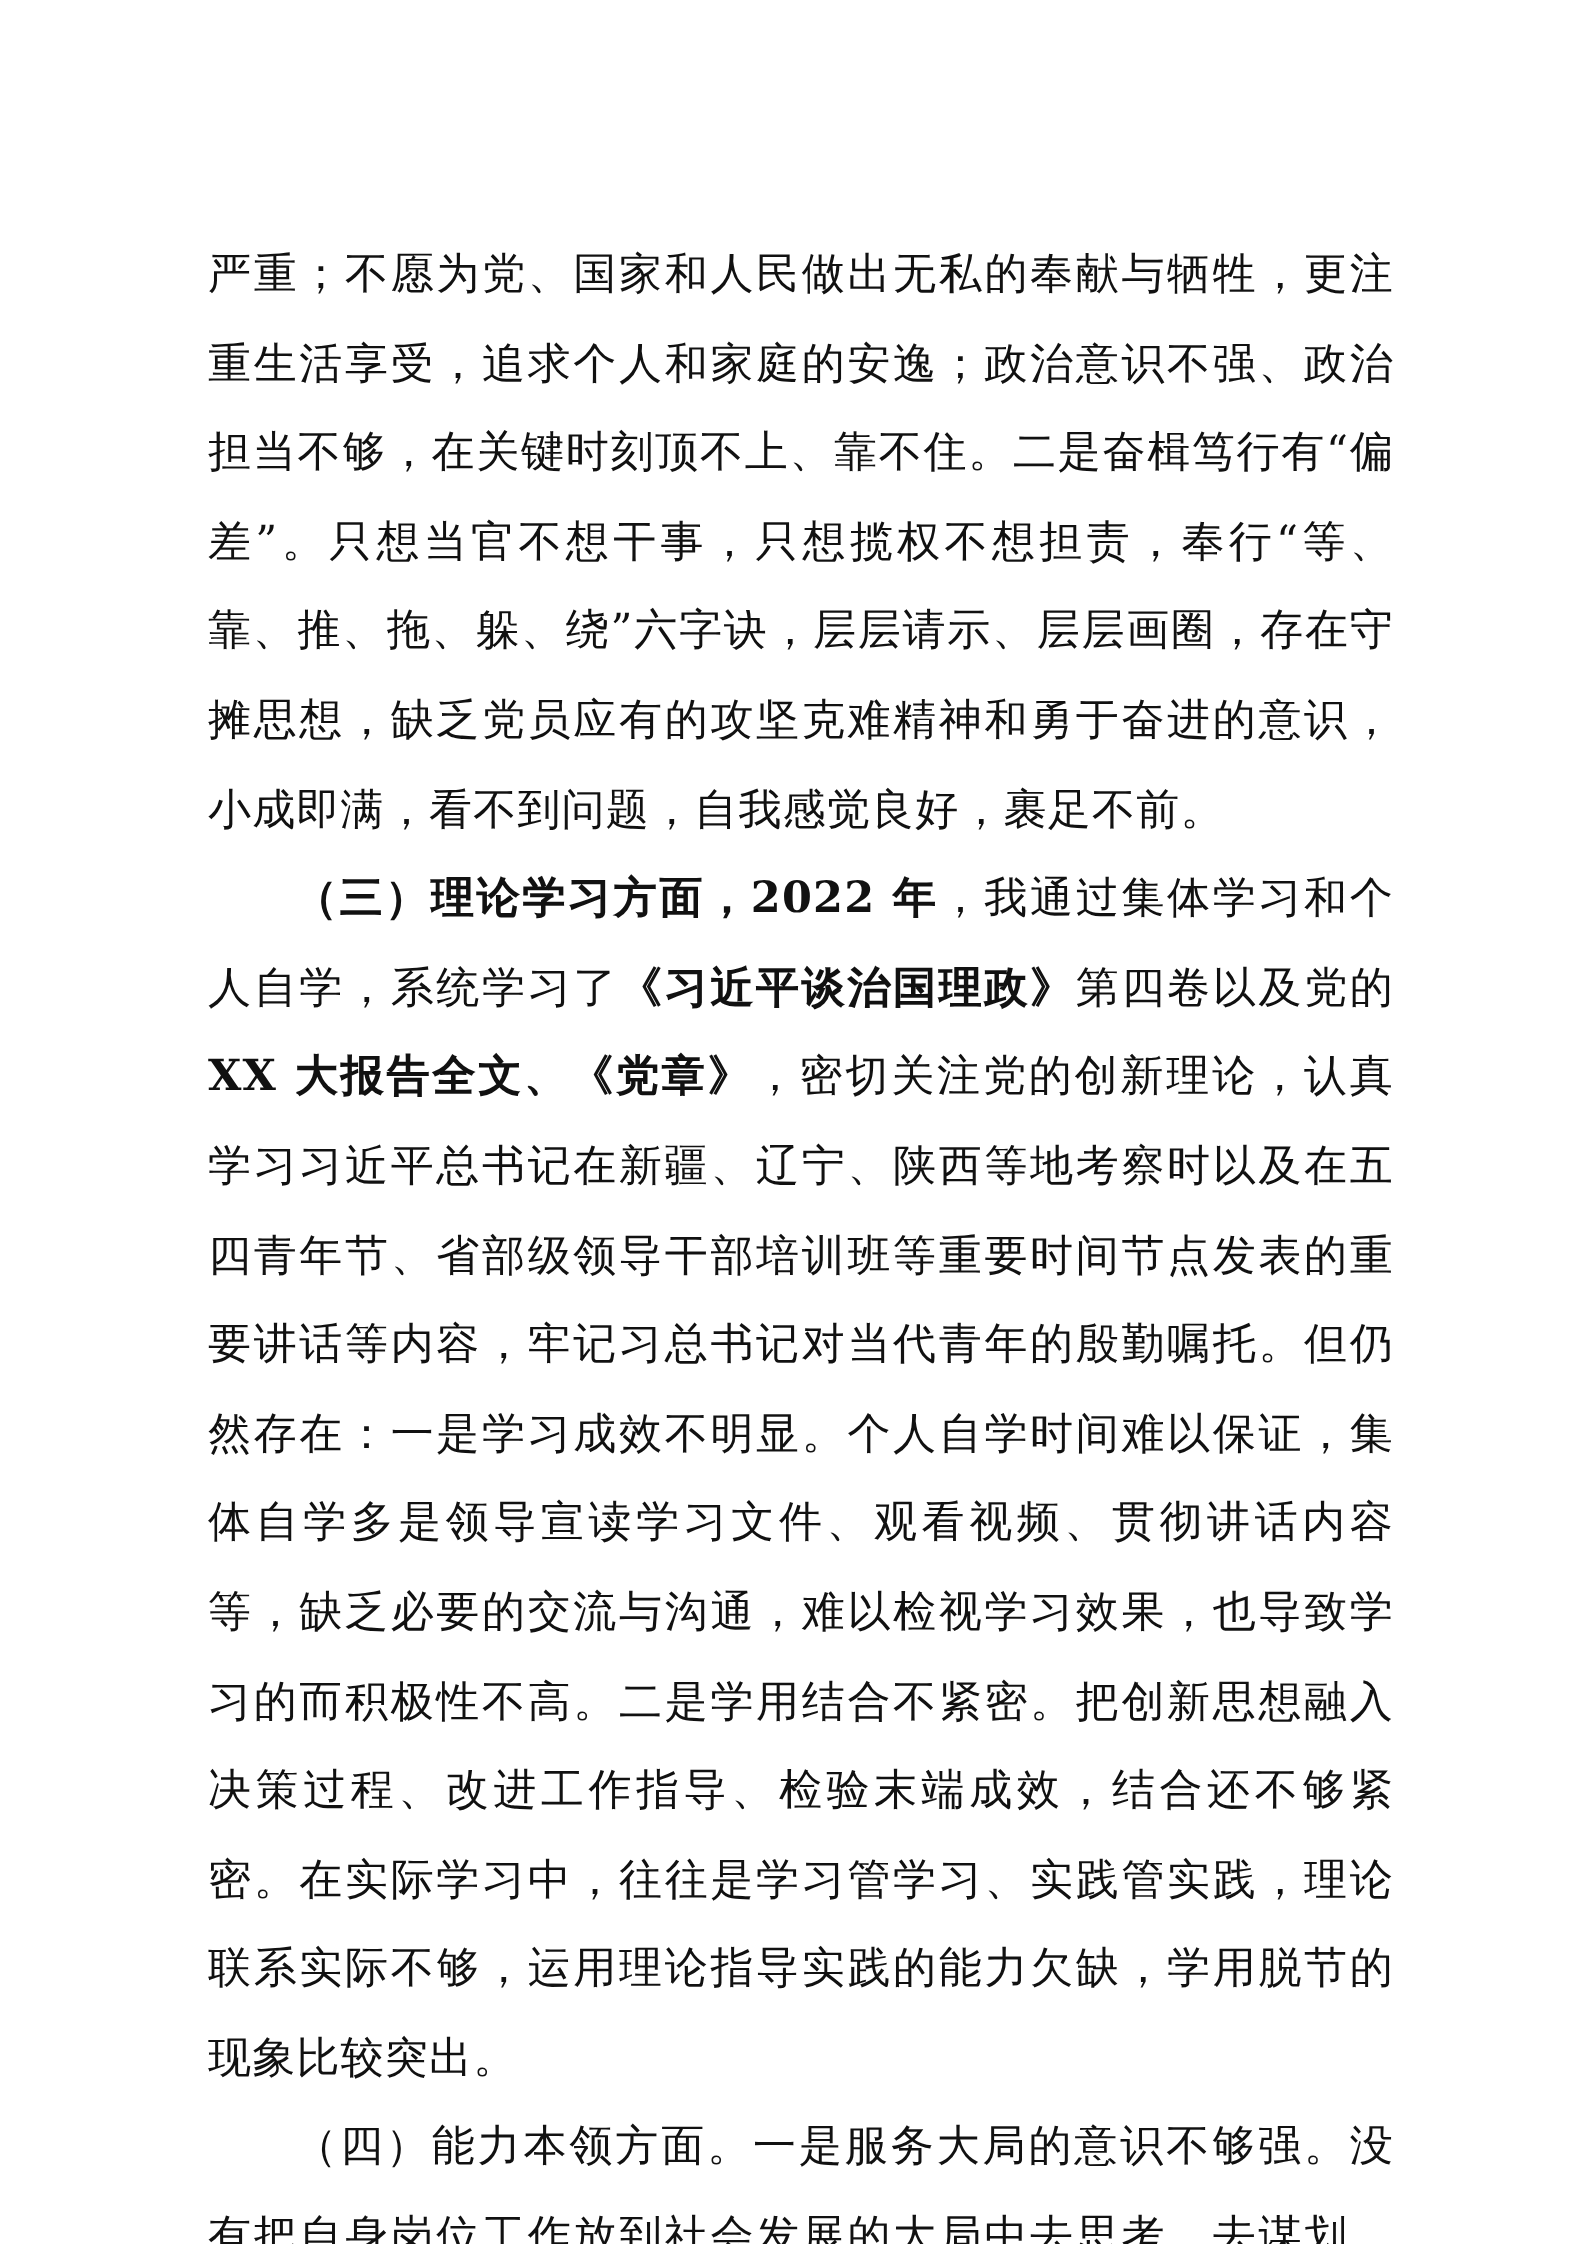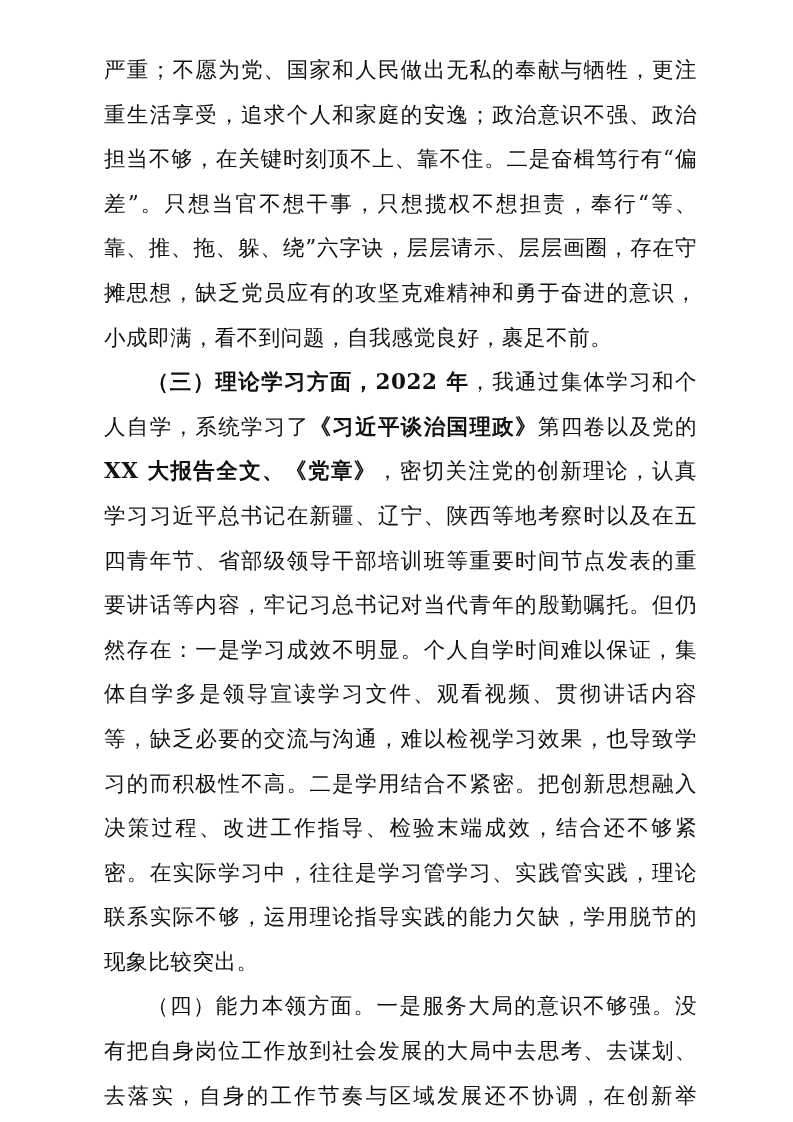--- a/index.html
+++ b/index.html
@@ -12,21 +12,21 @@
     height: 1122px;
     font-family: "DejaVu Serif", "Liberation Serif", serif;
     color: #000000;
     position: relative;
     overflow: hidden;
   }
   .page {
     box-sizing: border-box;
     width: 793px;
     height: 1032px;
-    padding: 48px 96px 60px 104px;
+    padding: 116px 96px 60px 104px;
     background: #ffffff;
   }
   .doc-body {
     font-size: 21.5px;
     line-height: 44.6px;
     text-align: justify;
     text-justify: inter-ideograph;
     letter-spacing: 0.6px;
     color: #111111;
   }

